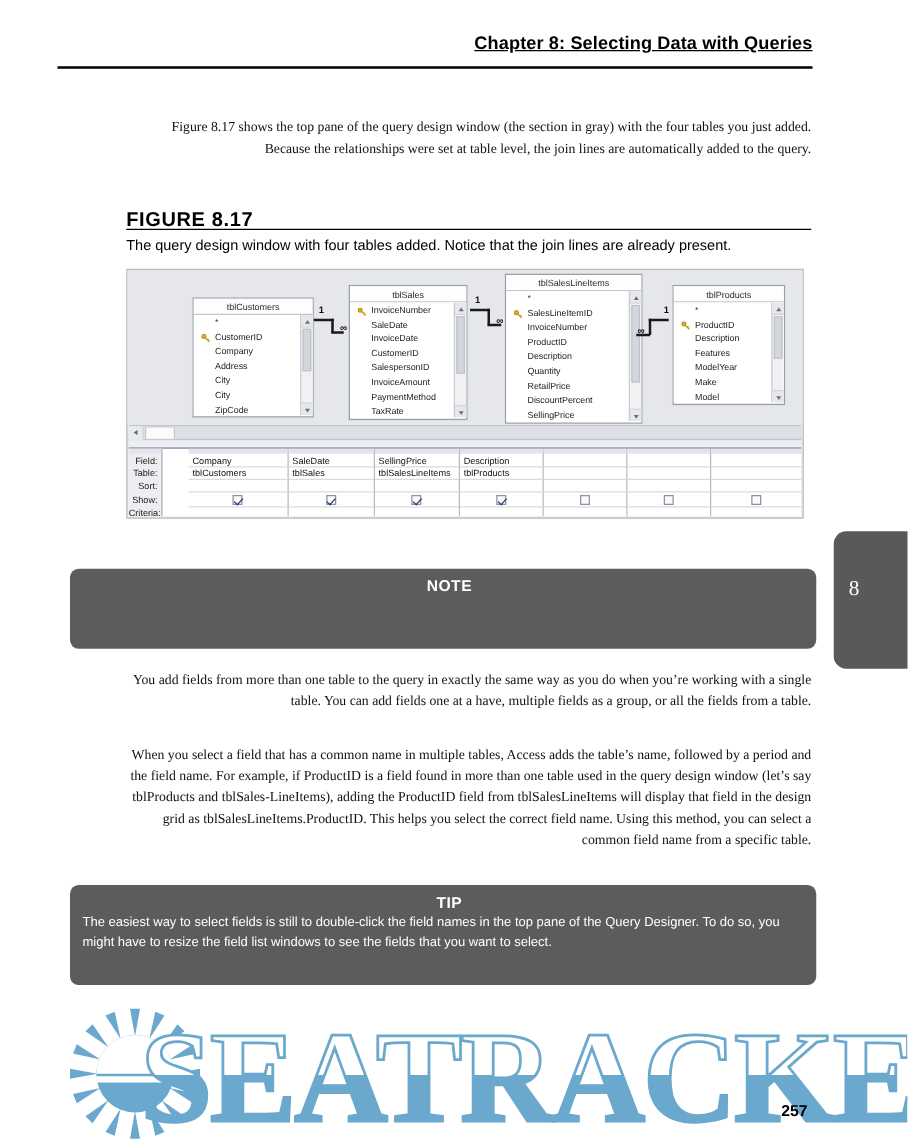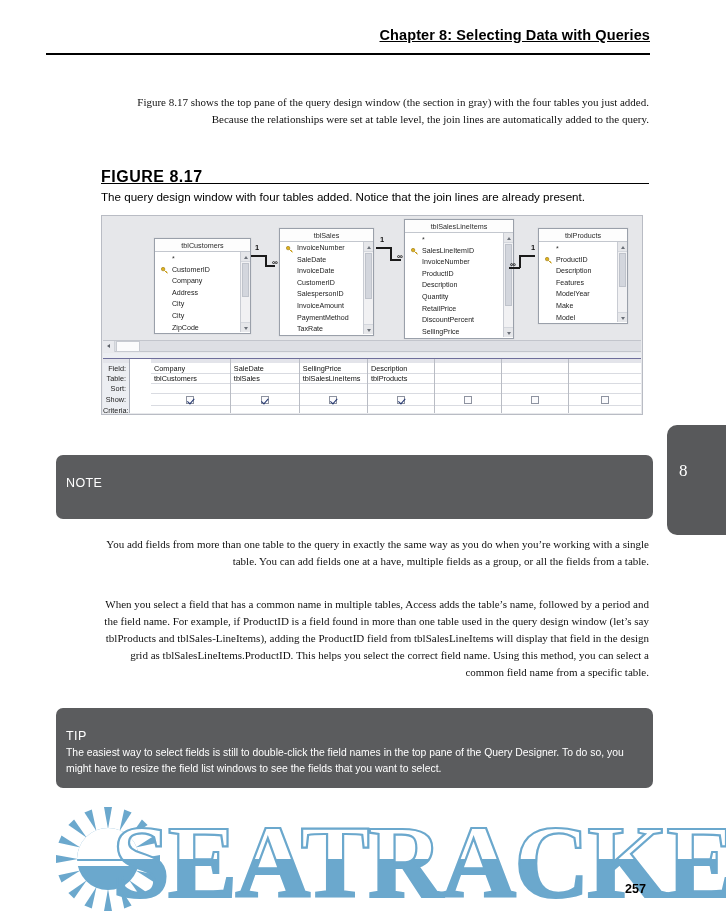--- a/index.html
+++ b/index.html
@@ -254,25 +254,26 @@
     position: absolute;
     left: 56px; width: 597px;
     background: #5b5c5e;
     border-radius: 7px;
     color: #ffffff;
   }
   #note-box { top: 455px; height: 64px; }
   #tip-box  { top: 708px; height: 80px; }
   .callout-title {
     font-family: "Liberation Sans", sans-serif;
-    font-weight: normal;
+    font-weight: bold;
     font-size: 12.5px;
     letter-spacing: 0.4px;
-    padding: 21px 0 0 10px;
+    padding: 7px 0 0 10px;
     text-transform: uppercase;
+    text-align: center;
   }
   .callout-body {
     font-family: "Liberation Sans", sans-serif;
     font-size: 10.4px;
     line-height: 15.6px;
     padding: 2px 14px 0 10px;
   }
 
   
   .chapter-tab {

